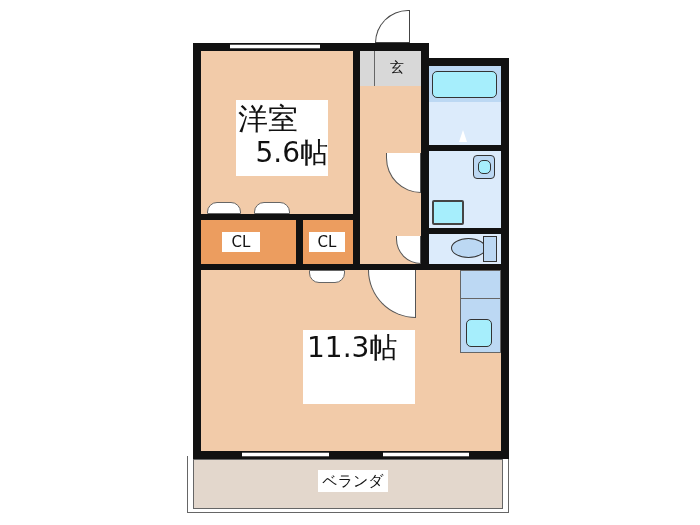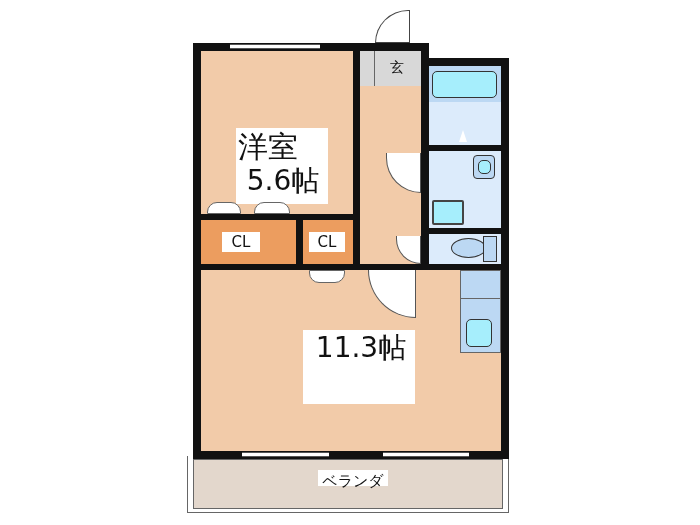--- a/index.html
+++ b/index.html
@@ -15,34 +15,34 @@
   .label { background:#ffffff; color:#111; text-align:center; }
   .win { background:#ffffff; border-top:1px solid #555; border-bottom:1px solid #555; }
 </style>
 </head>
 <body>
 
 <div class="abs" style="left:0;top:0;width:700px;height:525px;">
 
   <div class="abs balcony" style="left:193px;top:459px;width:310px;height:50px;border:1px solid #666;"></div>
   <div class="abs" style="left:187px;top:456px;width:322px;height:57px;border-left:1px solid #666;border-right:1px solid #666;border-bottom:1px solid #666;"></div>
-  <div class="abs label" style="left:318px;top:470px;width:70px;height:16px;font-size:15px;line-height:22px;">ベランダ</div>
+  <div class="abs label" style="left:318px;top:470px;width:70px;height:22px;font-size:15px;line-height:22px;">ベランダ</div>
 
   <div class="abs wall" style="left:193px;top:43px;width:8px;height:416px;"></div>
   <div class="abs wall" style="left:193px;top:43px;width:236px;height:8px;"></div>
   <div class="abs wall" style="left:193px;top:451px;width:316px;height:8px;"></div>
   <div class="abs wall" style="left:501px;top:58px;width:8px;height:401px;"></div>
   <div class="abs wall" style="left:421px;top:58px;width:88px;height:8px;"></div>
   <div class="abs wall" style="left:421px;top:43px;width:8px;height:224px;"></div>
 
   <div class="abs floor" style="left:201px;top:51px;width:152px;height:163px;"></div>
   <div class="abs win" style="left:230px;top:44px;width:90px;height:5px;"></div>
-  <div class="abs label" style="left:236px;top:100px;width:92px;height:76px;padding-top:2px;margin-top:28px;">
+  <div class="abs label" style="left:236px;top:100px;width:92px;height:76px;padding-top:2px;">
     <div style="font-size:30px;line-height:34px;text-align:left;padding-left:2px;">洋室</div>
-    <div style="font-size:28px;line-height:34px;text-align:center;padding-left:2px;">5.6帖</div>
+    <div style="font-size:28px;line-height:34px;text-align:right;padding-left:2px;">5.6帖</div>
   </div>
 
   <div class="abs wall" style="left:353px;top:43px;width:7px;height:224px;"></div>
 
   <div class="abs wall" style="left:193px;top:214px;width:167px;height:6px;"></div>
   <div class="abs" style="left:207px;top:202px;width:34px;height:12px;background:#fff;border:1px solid #666;border-radius:10px 10px 0 0;"></div>
   <div class="abs" style="left:254px;top:202px;width:36px;height:12px;background:#fff;border:1px solid #666;border-radius:10px 10px 0 0;"></div>
 
   <div class="abs closet" style="left:201px;top:220px;width:95px;height:44px;"></div>
   <div class="abs label" style="left:222px;top:232px;width:38px;height:20px;font-size:15px;line-height:20px;">CL</div>
@@ -77,18 +77,18 @@
   <div class="abs" style="left:451px;top:238px;width:35px;height:20px;background:#bcd8f3;border:1px solid #333;border-radius:50%;"></div>
   <div class="abs" style="left:483px;top:236px;width:14px;height:26px;background:#bcd8f3;border:1px solid #333;"></div>
 
   <div class="abs floor" style="left:201px;top:270px;width:300px;height:181px;"></div>
   <div class="abs" style="left:368px;top:270px;width:48px;height:48px;background:#fff;border:1px solid #555;border-top:none;border-radius:0 0 0 48px;"></div>
   <div class="abs" style="left:309px;top:270px;width:36px;height:13px;background:#fff;border:1px solid #666;border-radius:0 0 10px 10px;"></div>
   <div class="abs" style="left:460px;top:270px;width:41px;height:83px;background:#bcd8f3;border:1px solid #666;"></div>
   <div class="abs" style="left:460px;top:298px;width:41px;height:1px;background:#666;"></div>
   <div class="abs" style="left:466px;top:319px;width:26px;height:28px;background:#a6eefc;border:1px solid #333;border-radius:5px;"></div>
   <div class="abs label" style="left:303px;top:330px;width:112px;height:74px;">
-    <div style="font-size:28px;line-height:36px;text-align:center;padding-left:4px;">11.3帖</div>
+    <div style="font-size:28px;line-height:36px;text-align:left;padding-left:4px;">11.3帖</div>
   </div>
 
   <div class="abs win" style="left:242px;top:452px;width:87px;height:5px;"></div>
   <div class="abs win" style="left:383px;top:452px;width:86px;height:5px;"></div>
 </div>
 
 </body></html>

